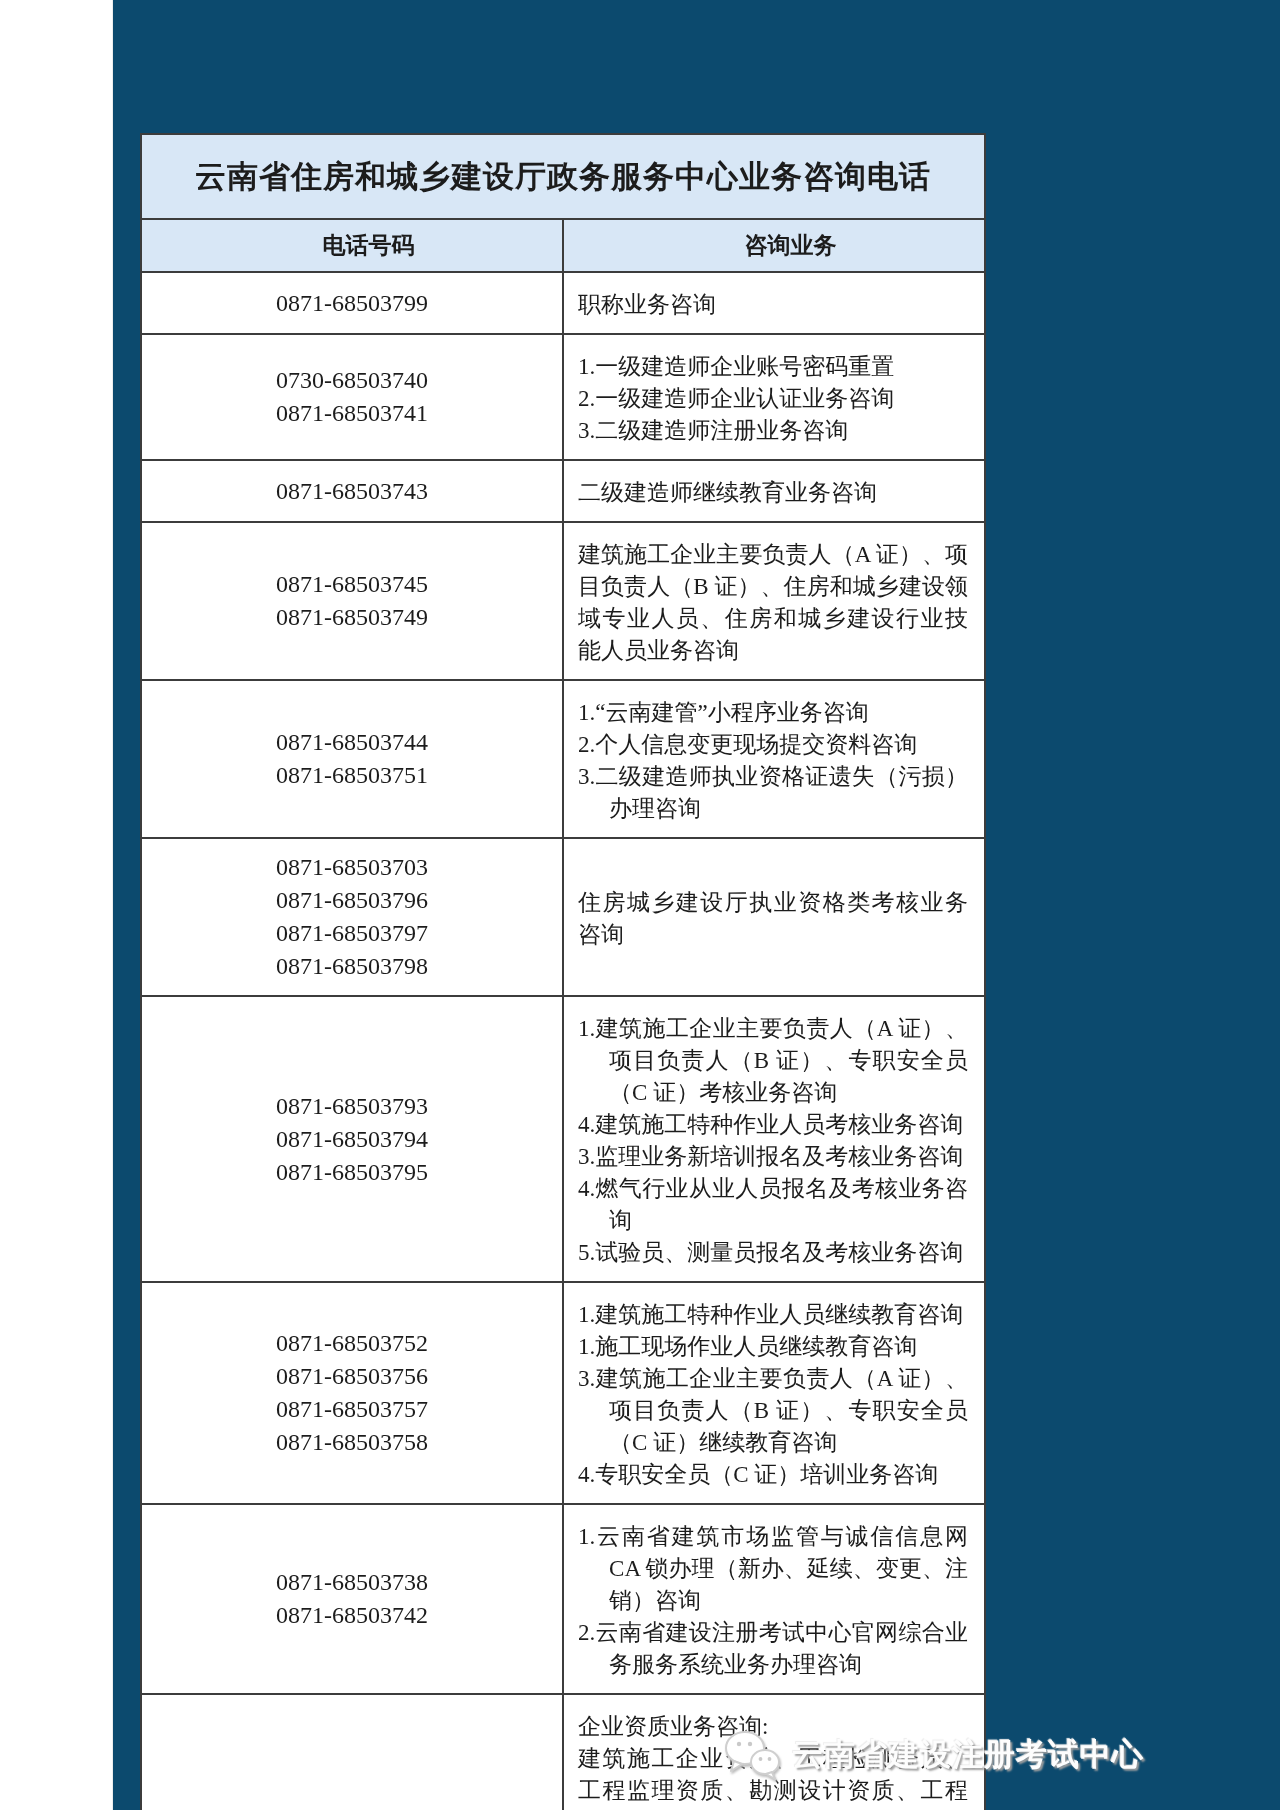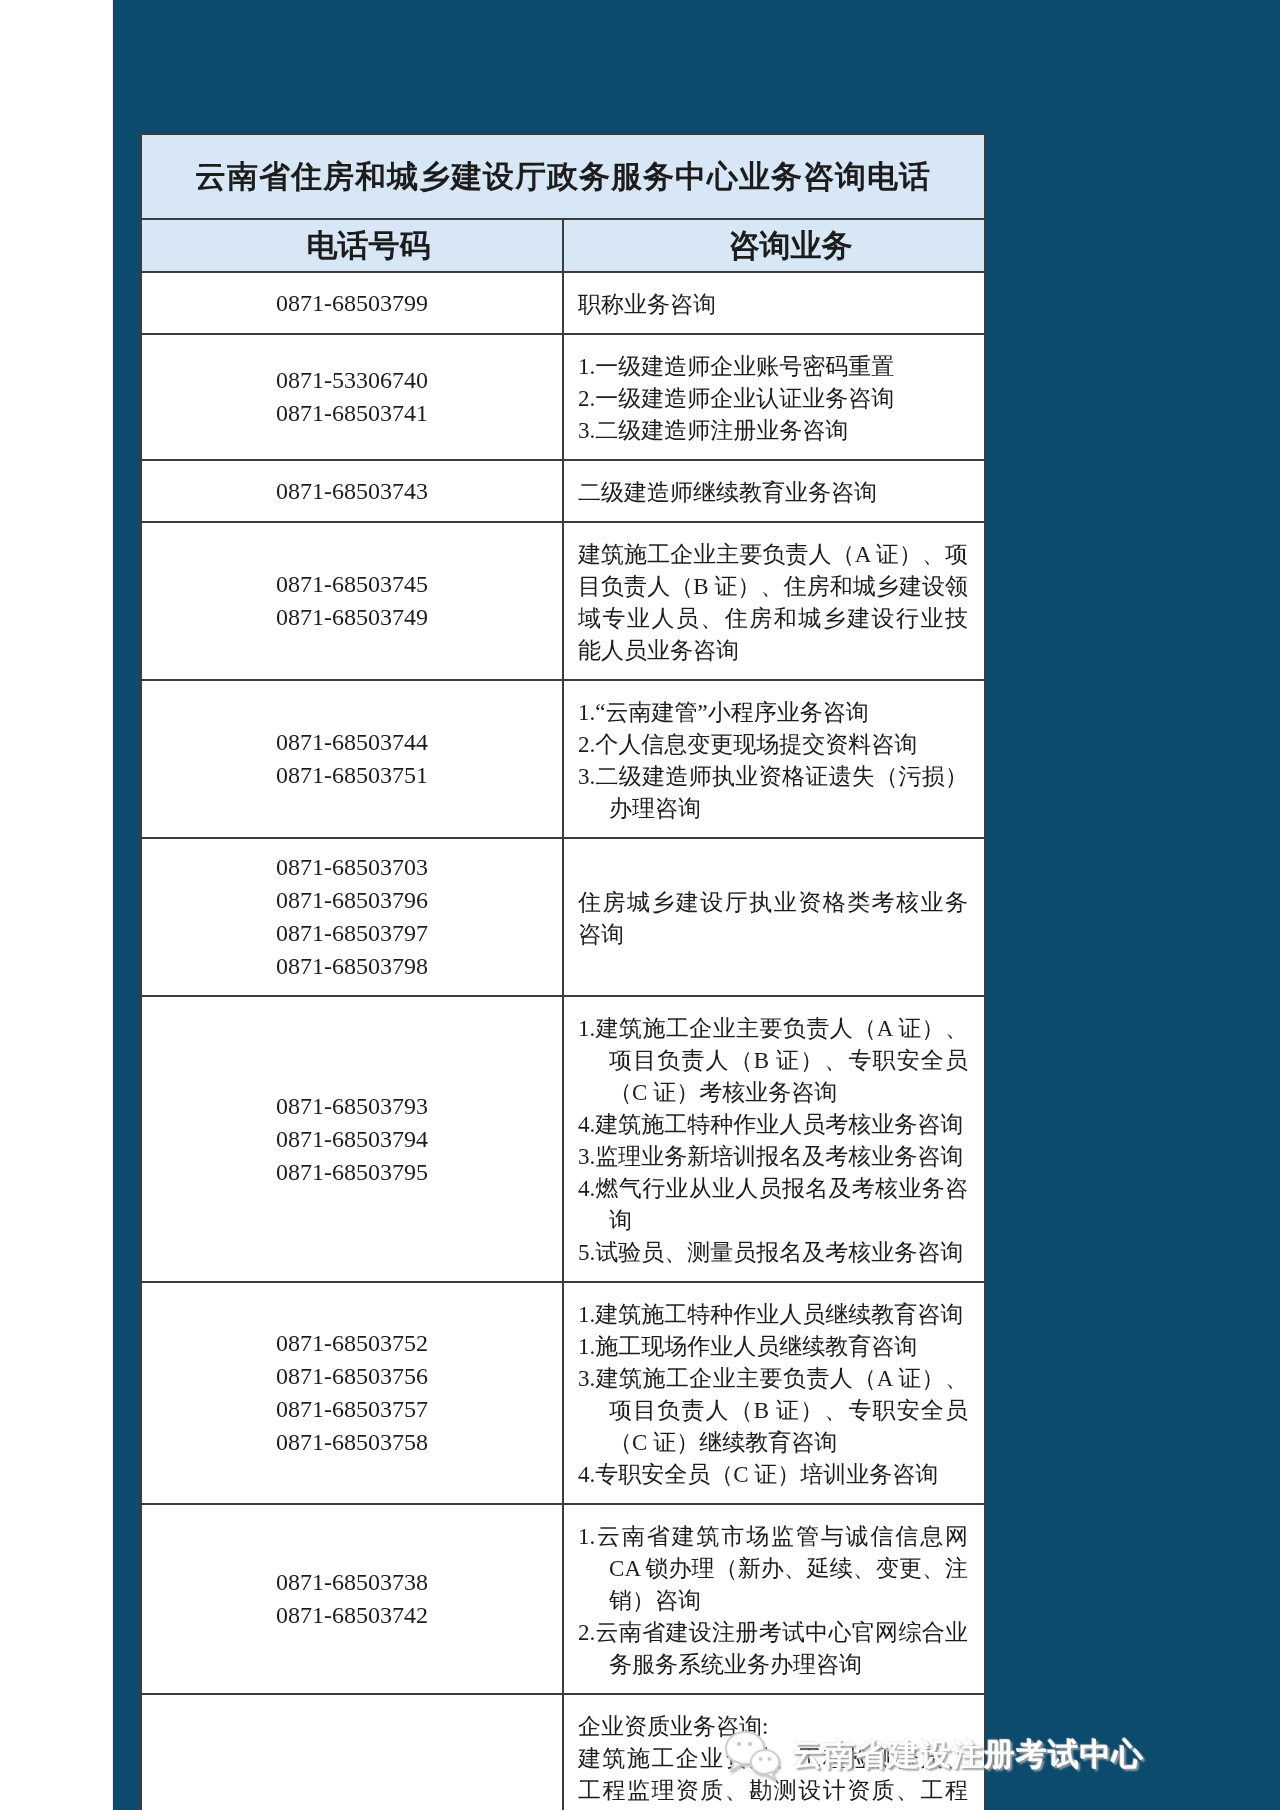--- a/index.html
+++ b/index.html
@@ -27,21 +27,21 @@
   .title-cell {
     height: 85px;
     background: #d8e7f6;
     font-size: 31px; font-weight: bold;
     text-align: center; vertical-align: middle;
     letter-spacing: 1px;
   }
   .head-cell {
     height: 53px;
     background: #d8e7f6;
-    font-size: 31px; font-weight: bold;
+    font-size: 23px; font-weight: bold;
     text-align: center; vertical-align: middle; padding-left: 33px;
   }
   .col-phone { width: 276px; }
   .cell-phone {
     text-align: center; vertical-align: middle;
     font-size: 24px; padding: 12px 6px;
     background: #ffffff;
   }
   .phone { line-height: 33px; white-space: nowrap; }
   .cell-service {
@@ -82,21 +82,21 @@
         <tr>
           <td class="cell-phone">
             <div class="phone">0871-68503799</div>
           </td>
           <td class="cell-service">
             <div class="service">职称业务咨询</div>
           </td>
         </tr>
         <tr>
           <td class="cell-phone">
-            <div class="phone">0871-53306740</div>
+            <div class="phone">0730-68503740</div>
             <div class="phone">0871-68503741</div>
           </td>
           <td class="cell-service">
             <div class="service numbered">1.一级建造师企业账号密码重置</div>
             <div class="service numbered">2.一级建造师企业认证业务咨询</div>
             <div class="service numbered">3.二级建造师注册业务咨询</div>
           </td>
         </tr>
         <tr>
           <td class="cell-phone">

